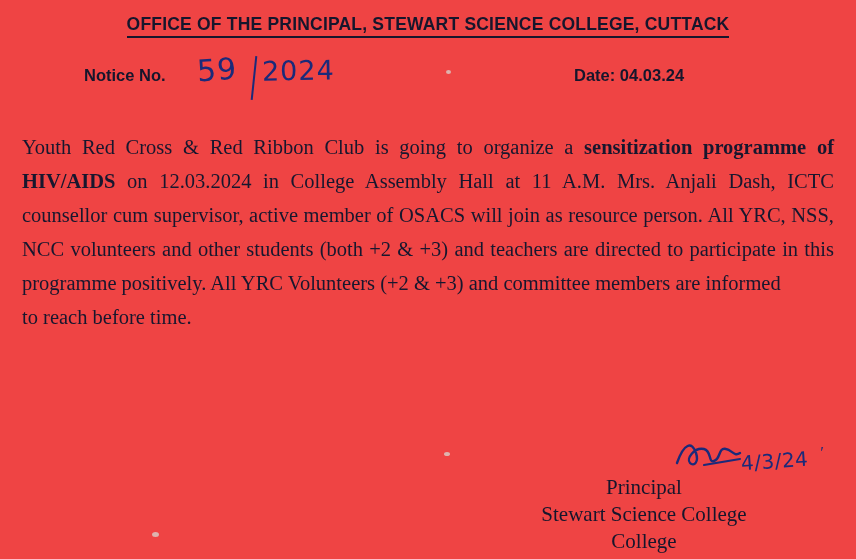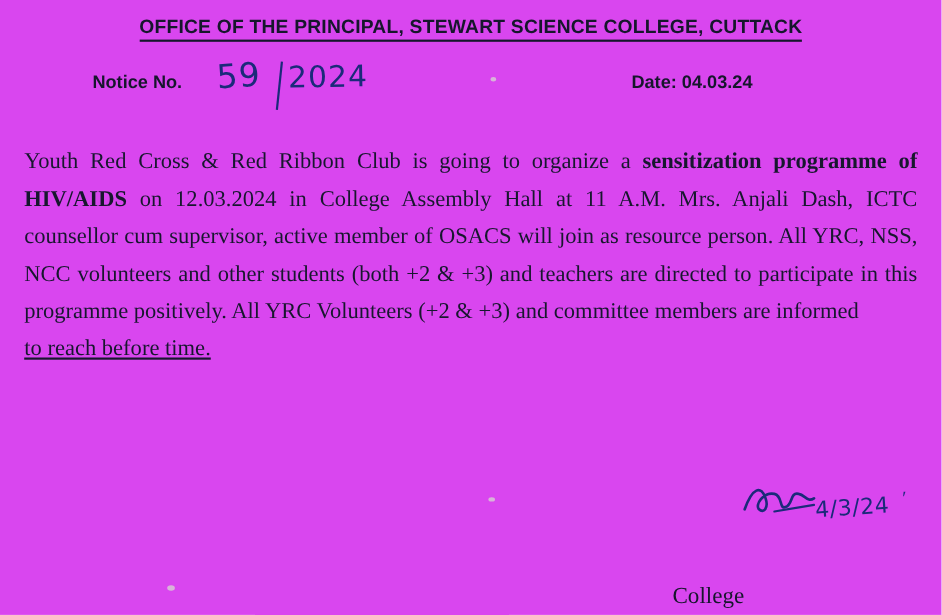--- a/index.html
+++ b/index.html
@@ -12,21 +12,21 @@
     height: 559px;
     position: relative;
     overflow: hidden;
     font-family: "Liberation Serif", serif;
     color: #1a1a2e;
   }
 
   .page {
     position: absolute;
     inset: 0;
-    background: #d946ef;
+    background: #ef4444;
   }
 
   
   .header-title {
     position: absolute;
     top: 14px;
     left: 0;
     width: 856px;
     text-align: center;
     font-family: "Liberation Sans", sans-serif;
@@ -103,21 +103,21 @@
     left: 22px;
     width: 812px;
     font-family: "Liberation Serif", serif;
     font-size: 20.5px;
     line-height: 34px;
     text-align: justify;
     text-justify: inter-word;
     color: #17172e;
   }
   .body-text b { font-weight: bold; }
-  .body-text .lastline { display: block; text-decoration: underline; }
+  .body-text .lastline { display: block; }
 
   
   .signature-block {
     position: absolute;
     right: 42px;
     bottom: 4px;
     width: 340px;
     text-align: center;
   }
   .sign-scribble {
@@ -181,19 +181,21 @@
   </div>
 
   <svg class="sign-scribble" viewBox="0 0 70 34">
     <path d="M3 26 C10 6, 18 4, 22 16 C25 25, 20 30, 16 26 C12 22, 20 10, 30 12 C38 14, 34 26, 40 24 C47 22, 44 10, 52 12 C58 13, 60 20, 66 16" fill="none" stroke="#1b2a7a" stroke-width="2.4" stroke-linecap="round"></path>
     <path d="M30 28 L66 22" fill="none" stroke="#1b2a7a" stroke-width="2" stroke-linecap="round"></path>
   </svg>
   <div class="sign-date">4/3/24</div>
   <div class="sign-tick">ʹ</div>
 
   <div class="signature-block">
+    <div class="sign-line">Principal</div>
+    <div class="sign-line">Stewart Science College</div>
     <div class="sign-line">College</div>
   </div>
 
   <div class="speck" style="left:446px; top:70px; width:5px; height:4px;"></div>
   <div class="speck" style="left:444px; top:452px; width:6px; height:4px;"></div>
   <div class="speck" style="left:152px; top:532px; width:7px; height:5px;"></div>
 </div>
 
 </body></html>

